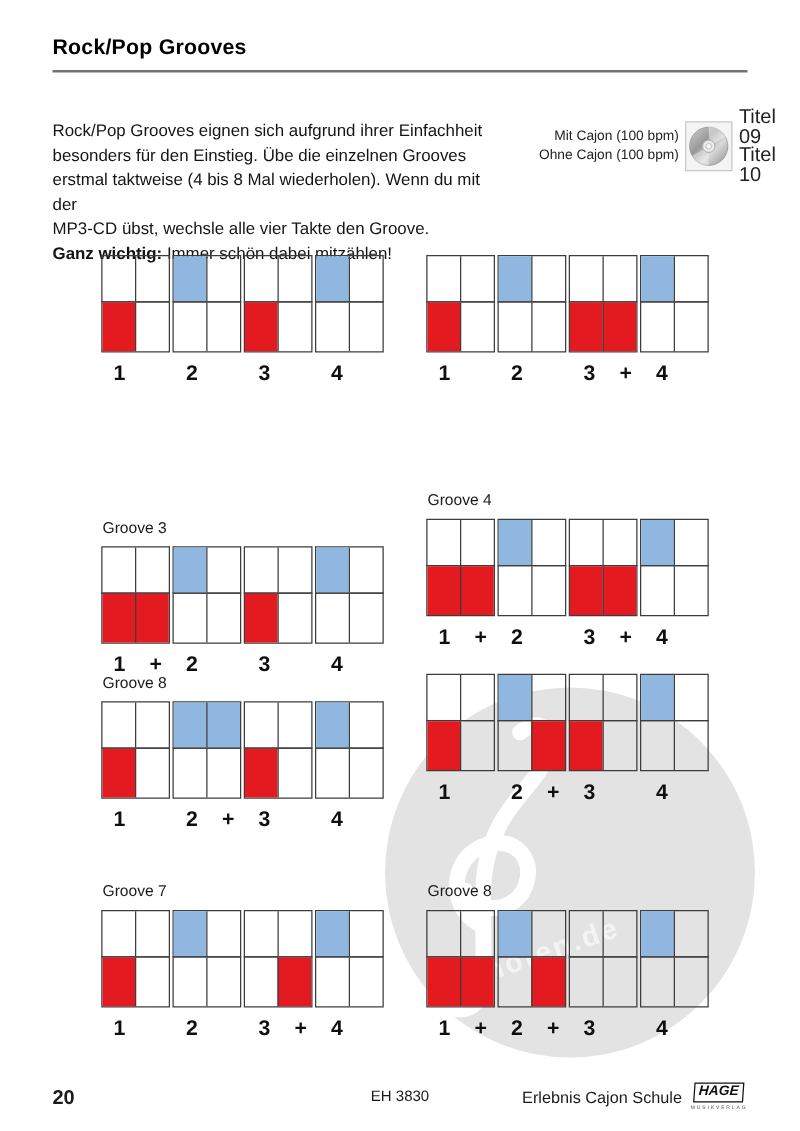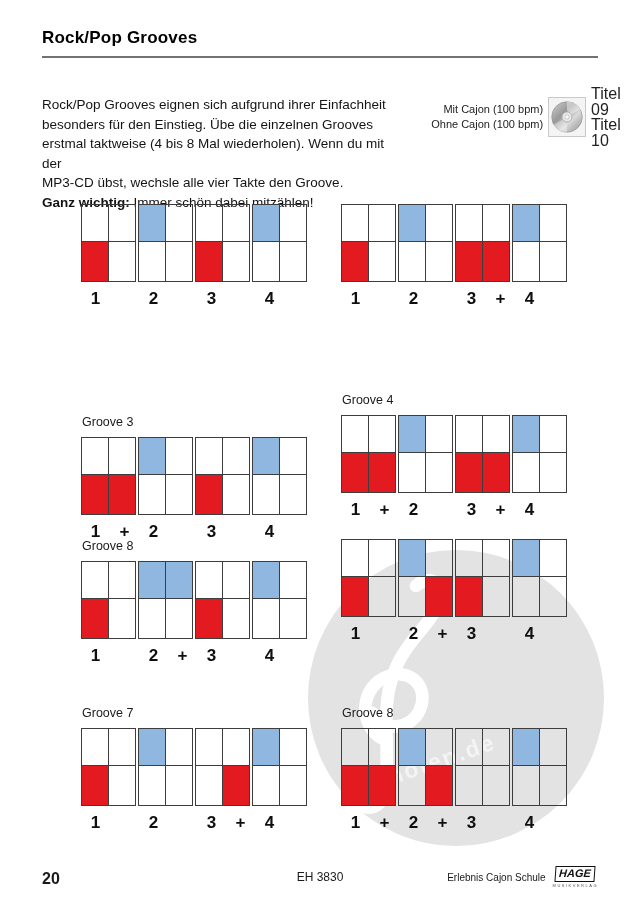--- a/index.html
+++ b/index.html
@@ -33,21 +33,21 @@
   .grid-row.bottom .cell{height:39px;}
   .cell + .cell{border-left:1.5px solid var(--border,#3d3d3d);}
   .cell.slap{background:var(--slap,#8fb7e0);}
   .cell.bass{background:var(--bass,#e31b20);}
   .counts{display:grid;grid-template-columns:repeat(8,1fr);width:232px;margin-top:7px;}
   .count{text-align:center;font-size:17px;font-weight:bold;color:#0f0f0f;}
   
   .footer-page{position:absolute;left:42px;top:870px;font-size:16px;font-weight:bold;color:#1a1a1a;z-index:1;}
   .footer-code{position:absolute;left:0;top:870px;width:100%;text-align:center;font-size:12px;color:#1a1a1a;z-index:1;}
   .footer-right{position:absolute;right:42px;top:866px;display:flex;align-items:center;gap:7px;z-index:1;}
-  .footer-series{font-size:10px;color:#1a1a1a;}
+  .footer-series{font-size:13px;color:#1a1a1a;}
   .hage{display:flex;flex-direction:column;align-items:center;}
   .hage-box{border:1.5px solid #111;padding:0 3px 1px 3px;font-size:11px;font-weight:bold;font-style:italic;
     color:#111;transform:skewX(-4deg);line-height:13px;background:#fff;}
   .hage-sub{font-size:4px;letter-spacing:1.5px;color:#555;margin-top:1px;}
 </style>
 </head>
 <body>
 
 <div class="page">
 

